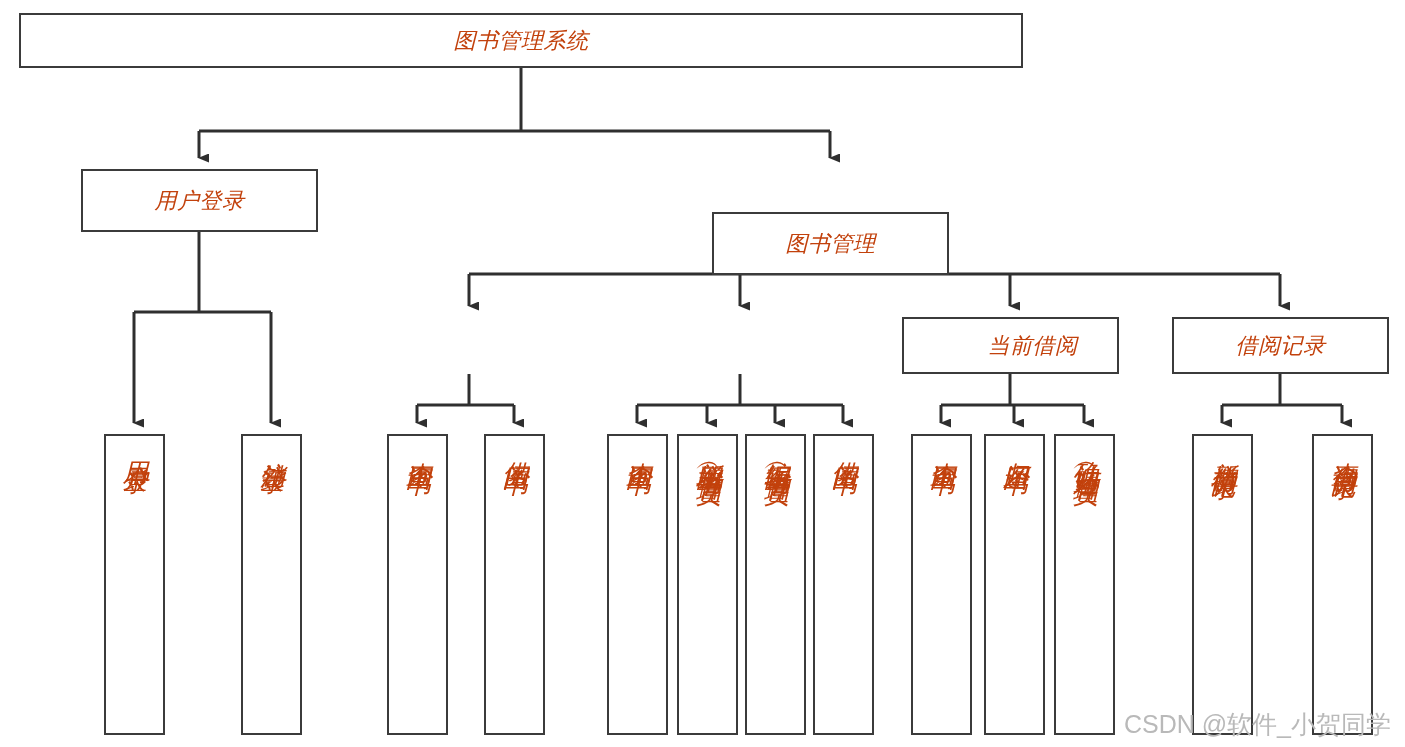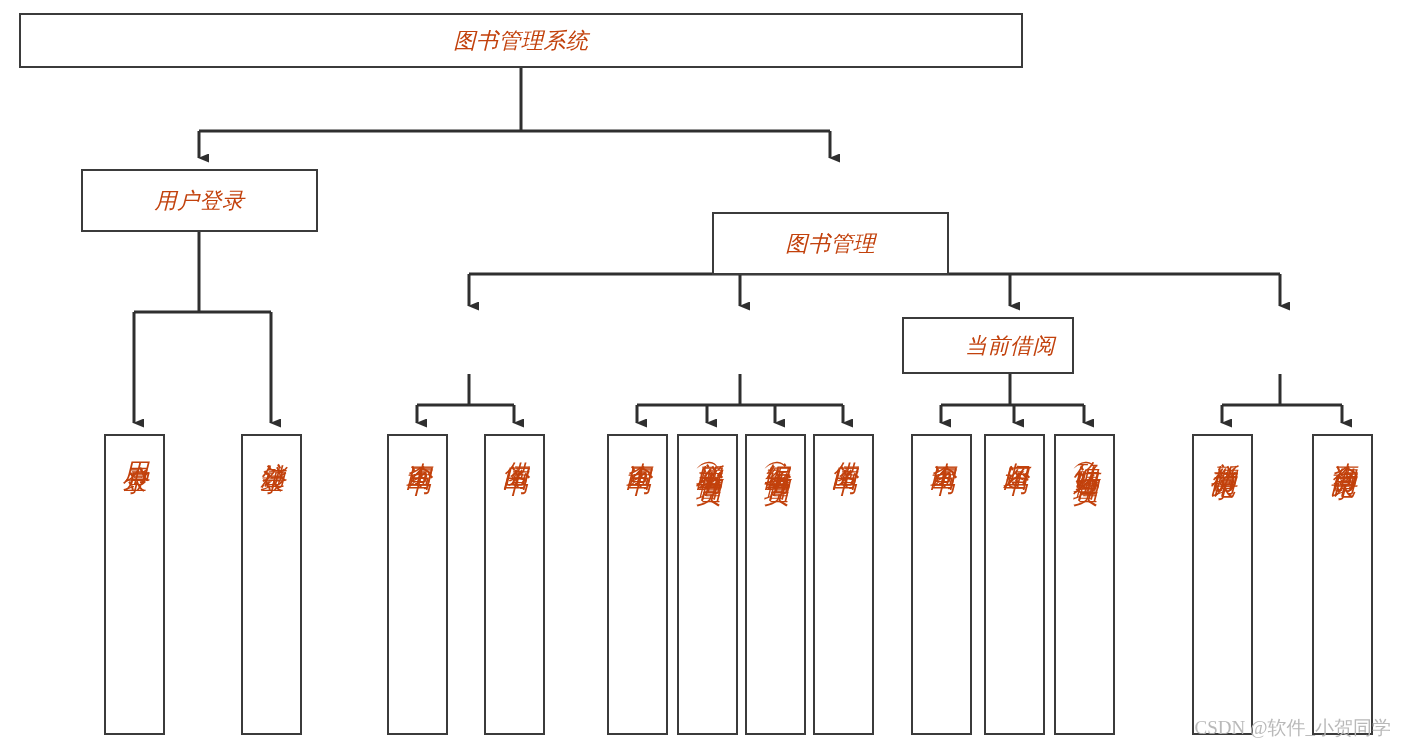--- a/index.html
+++ b/index.html
@@ -58,25 +58,25 @@
     text-orientation: upright;
     font-size: 25px;
     line-height: 1.06;
     letter-spacing: 3px;
     white-space: nowrap;
   }
   .watermark {
     position: absolute;
     right: 14px;
     bottom: 6px;
-    font-size: 19px;
+    font-size: 25px;
     color: #b9b9b9;
     white-space: nowrap;
     z-index: 5;
-    font-family: Liberation Serif, serif;
+    font-family: Liberation Sans, sans-serif;
   }
 </style>
 </head>
 <body>
 
 <div id="canvas">
 
   <svg id="wires" viewBox="0 0 1405 747" xmlns="http://www.w3.org/2000/svg">
     <defs>
       <marker id="arw" markerWidth="9" markerHeight="11" refX="4.5" refY="10" orient="auto" markerUnits="userSpaceOnUse">
@@ -131,22 +131,25 @@
     <span class="lbl">图书管理系统</span>
   </div>
 
   <div class="node horiz" style="left:81px; top:169px; width:237px; height:63px;">
     <span class="lbl">用户登录</span>
   </div>
   <div class="node horiz" style="left:712px; top:169px; width:237px; height:63px;margin-top:43px;">
     <span class="lbl">图书管理</span>
   </div>
 
-  <div class="node horiz" style="left:902px; top:317px; width:172px; height:57px;padding-left:44px;">
+  <div class="node horiz" style="left:902px; top:317px; width:217px; height:57px;padding-left:44px;">
     <span class="lbl">当前借阅</span>
+  </div>
+  <div class="node horiz" style="left:1172px; top:317px; width:217px; height:57px;">
+    <span class="lbl">借阅记录</span>
   </div>
 
   <div class="node vert" style="left:104px; top:434px; width:61px; height:301px;">
     <span class="lbl">用户登录</span>
   </div>
   <div class="node vert" style="left:241px; top:434px; width:61px; height:301px;">
     <span class="lbl">注销登录</span>
   </div>
 
   <div class="node vert" style="left:387px; top:434px; width:61px; height:301px;">

